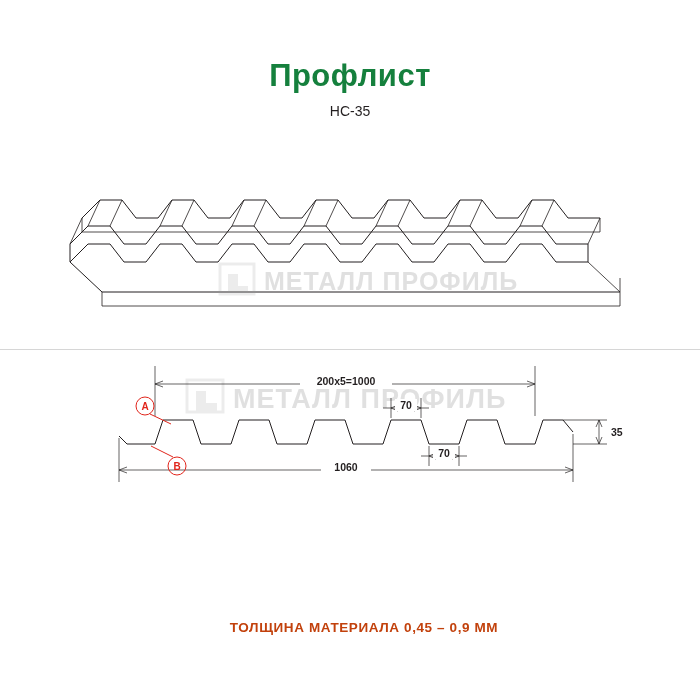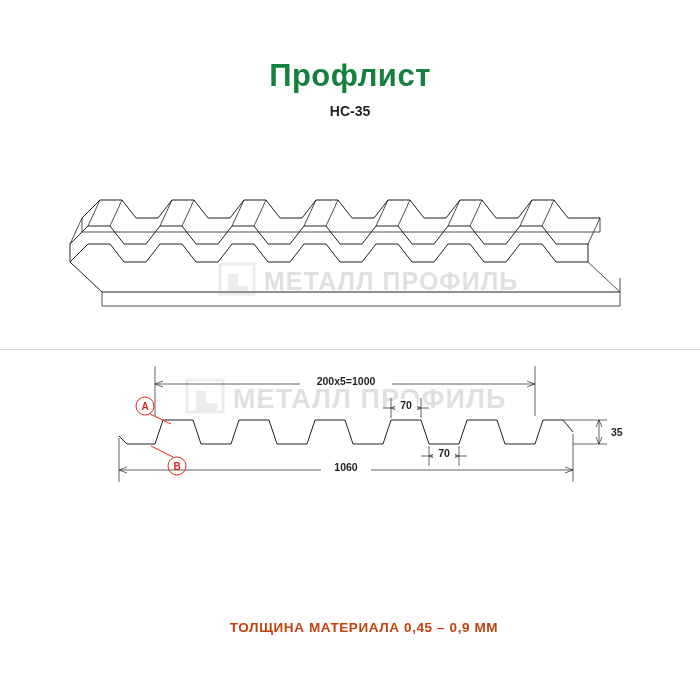--- a/index.html
+++ b/index.html
@@ -33,21 +33,21 @@
     letter-spacing: 0.5px;
     color: #15803d;
   }
   .subtitle {
     position: absolute;
     top: 103px;
     left: 0;
     width: 700px;
     text-align: center;
     font-size: 14px;
-    font-weight: bold;
+    font-weight: normal;
     color: #231f20;
   }
 
   
   .divider {
     position: absolute;
     left: 0;
     top: 349px;
     width: 700px;
     height: 1px;

